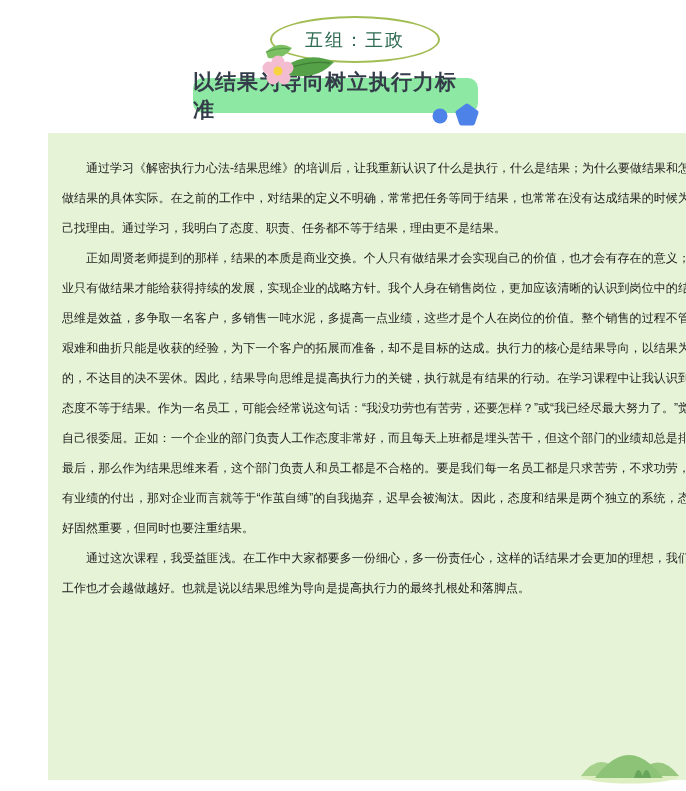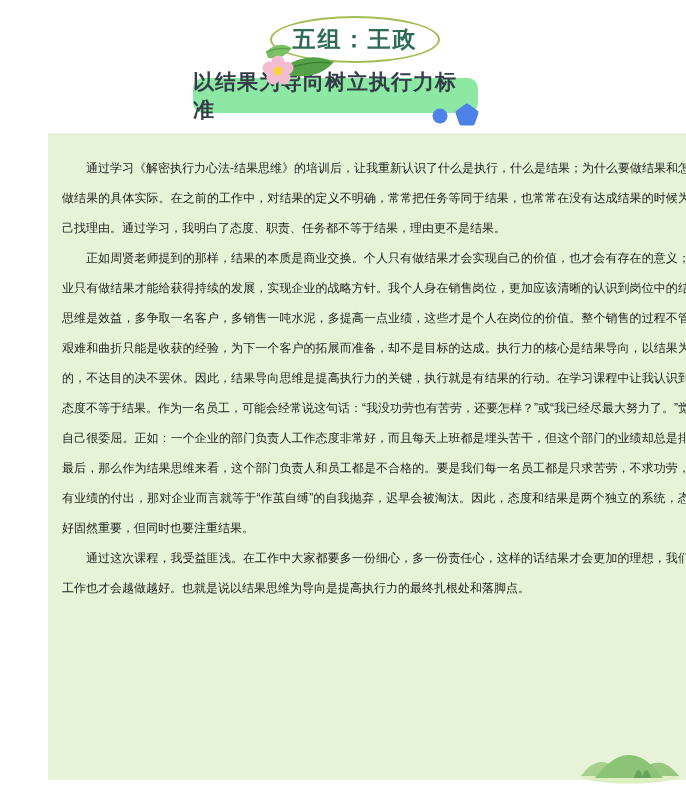--- a/index.html
+++ b/index.html
@@ -11,21 +11,21 @@
     overflow:hidden;
   }
   
   .badge{
     position:absolute;left:270px;top:16px;
     width:166px;height:43px;
     background:#ffffff;
     border:2px solid #a3bd55;
     border-radius:50%;
     display:flex;align-items:center;justify-content:center;
-    font-size:23px;font-weight:bold;
+    font-size:18px;font-weight:normal;
     color:#2e6b52;letter-spacing:2px;
     z-index:2;
   }
   .flower-deco{position:absolute;left:256px;top:38px;width:84px;height:48px;z-index:3;}
   
   .banner{
     position:absolute;left:193px;top:78px;
     width:285px;height:35px;
     background:#8de8a3;
     border-radius:10px;

